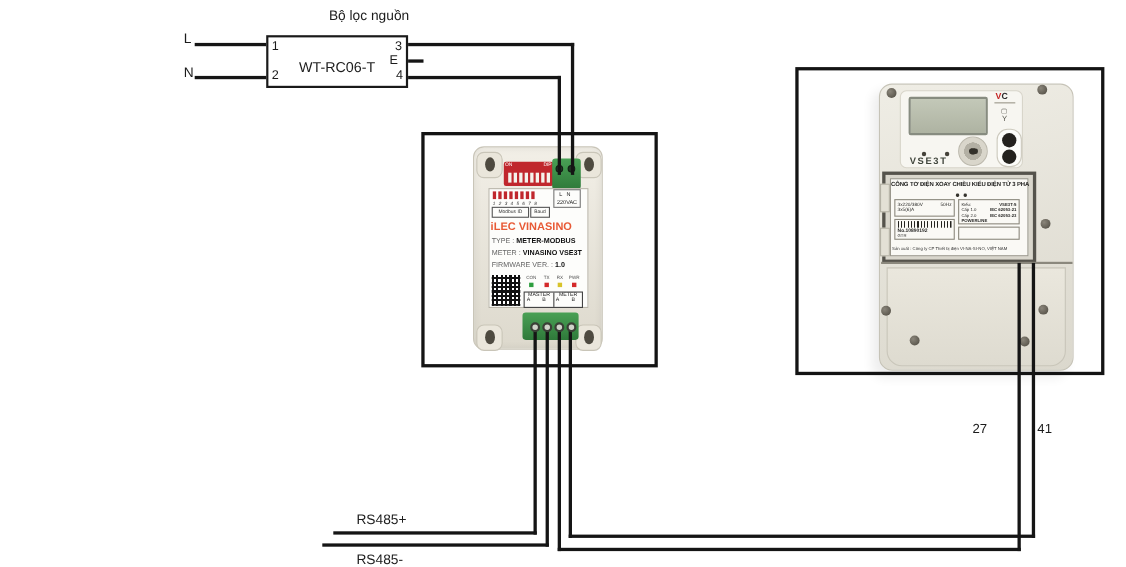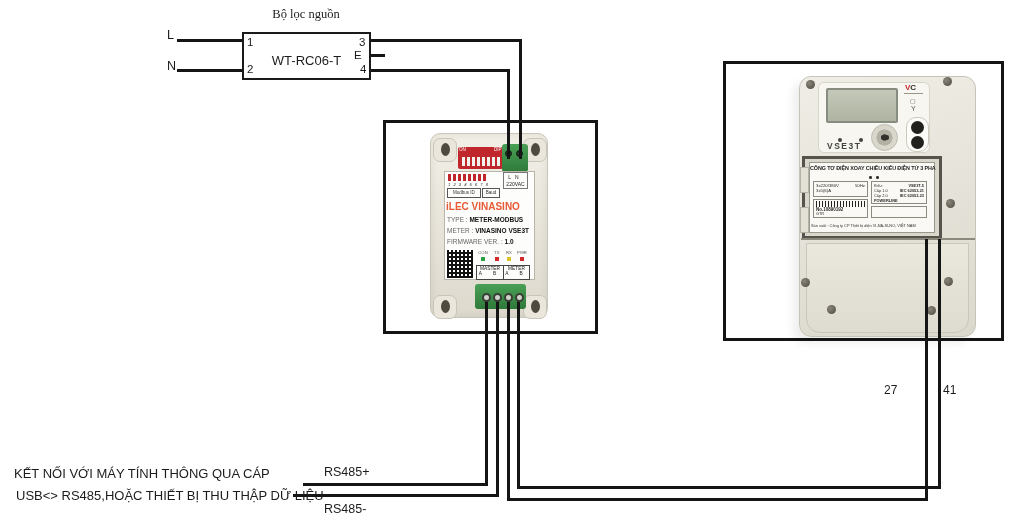--- a/index.html
+++ b/index.html
@@ -3,21 +3,21 @@
 <meta charset="utf-8">
 <style>
   * { margin:0; padding:0; box-sizing:border-box; }
   html,body { width:1024px; height:515px; background:#fff; font-family:"Liberation Sans", sans-serif; color:#141414; }
   #cv { position:relative; width:1024px; height:515px; background:#ffffff; overflow:hidden; }
   .w   { position:absolute; background:#151515; z-index:5; }
   .lbl { position:absolute; color:#1c1c1c; white-space:nowrap; z-index:6; }
   .frame { position:absolute; border:3px solid #141414; z-index:1; }
 
   
-  .filter-title { left:240px; top:7px; width:132px; text-align:center; font-size:12.5px;font-family:Liberation Serif, serif; }
+  .filter-title { left:240px; top:7px; width:132px; text-align:right; font-size:12.5px; }
   .filter-box   { position:absolute; left:242px; top:32px; width:129px; height:48px; border:2px solid #1a1a1a; background:#fff; z-index:2; }
   .filter-model { left:242px; top:53px; width:129px; text-align:center; font-size:13px; }
   .t-num { font-size:11.5px; }
 
   
   .conv-body { position:absolute; left:430px; top:133px; width:118px; height:185px; border-radius:10px;
                background:linear-gradient(180deg,#f2efe7,#ddd9cd); border:1px solid #c9c5b8;
                box-shadow:inset 0 0 8px rgba(0,0,0,.08); z-index:2; }
   .ear  { position:absolute; width:24px; height:24px; background:#eae6db; border:1px solid #c9c5b8; border-radius:7px; z-index:2; }
   .earhole { position:absolute; width:9px; height:13px; background:#4e4a40; border-radius:50%; z-index:3; }
@@ -298,16 +298,14 @@
   <div class="w" style="left:507px;top:498px;width:421px;height:3px;"></div>
   <div class="w" style="left:517px;top:300px;width:3px;height:189px;"></div>
   <div class="w" style="left:517px;top:486px;width:424px;height:3px;"></div>
   <div class="w" style="left:925px;top:239px;width:3px;height:262px;"></div>
   <div class="w" style="left:938px;top:239px;width:3px;height:250px;"></div>
 
   <div class="lbl tnum" style="left:884px;top:383px;">27</div>
   <div class="lbl tnum" style="left:943px;top:383px;">41</div>
   <div class="lbl rsl" style="left:324px;top:465px;text-align:center;">RS485+</div>
   <div class="lbl rsl" style="left:324px;top:502px;">RS485-</div>
-  <div class="lbl note" style="left:14px;top:466px;">KẾT NỐI VỚI MÁY TÍNH THÔNG QUA CÁP</div>
-  <div class="lbl note" style="left:16px;top:488px;">USB&lt;&gt; RS485,HOẶC THIẾT BỊ THU THẬP DỮ LIỆU</div>
 
 </div>
 
 </body></html>

